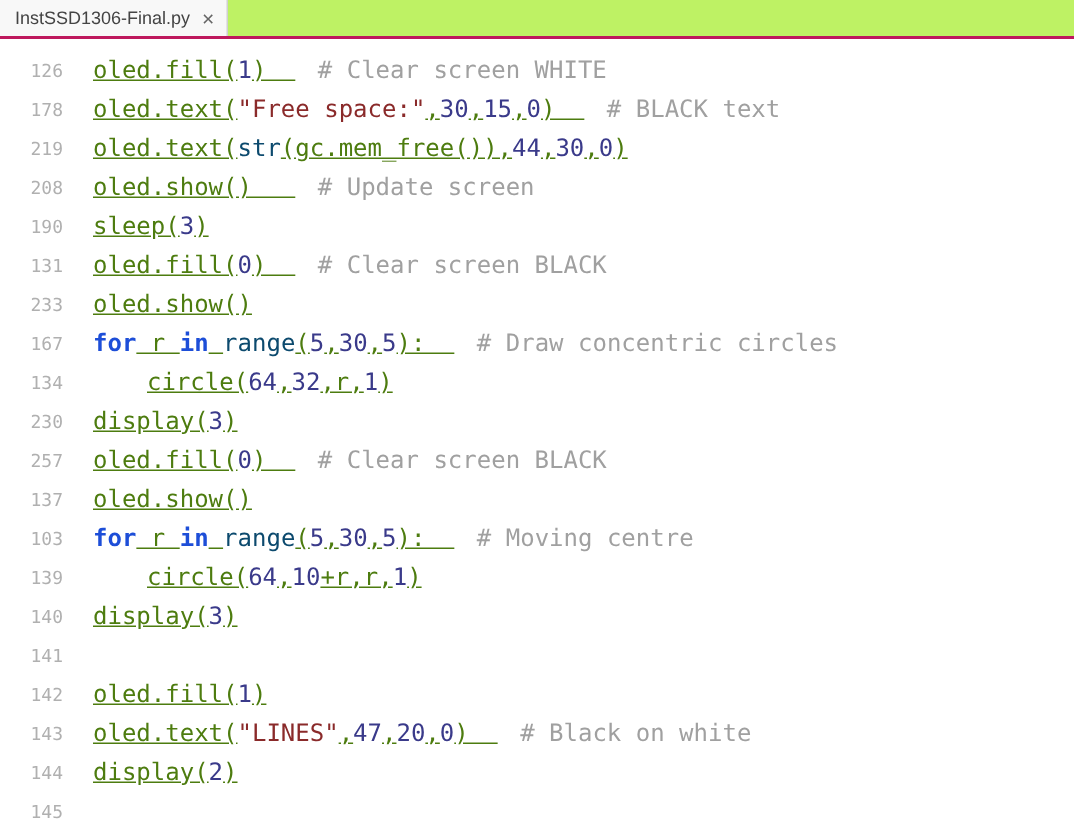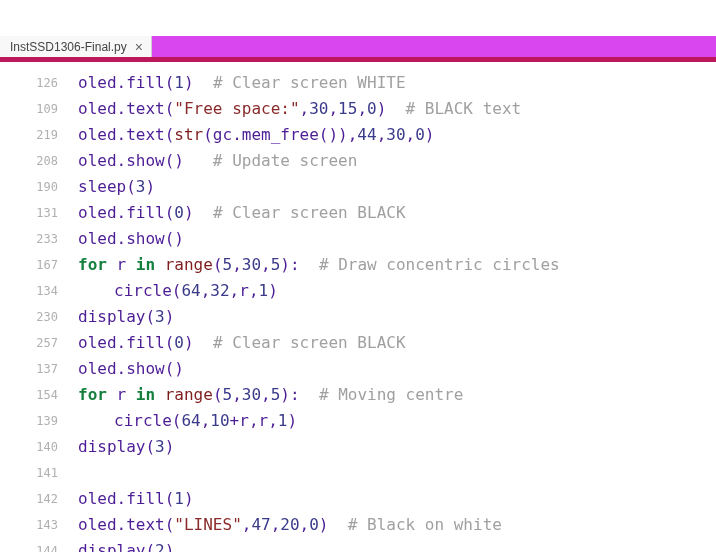--- a/index.html
+++ b/index.html
@@ -6,95 +6,93 @@
 body {
   width: 716px;
   height: 552px;
   background: #fff;
   font-family: "Consolas", "Menlo", monospace;
   font-size: 16px;
   overflow: hidden;
 }
 .tabbar {
   display: flex;
-  background: #d946ef;
-  border-bottom: 5px solid #be185d;
+  background: #bef264;
+  border-bottom: 2px solid #be185d;
   height: 26px;
-  margin-top: 36px;
 }
 .tab {
   display: flex;
   align-items: center;
   padding: 3px 8px 3px 10px;
   background: #f8f8f8;
   border-right: 1px solid #d0d0d0;
   font-family: sans-serif;
   font-size: 12px;
   color: #444;
   gap: 8px;
 }
 .tab .close {
   font-size: 14px;
   color: #666;
   line-height: 1;
 }
 .editor {
   display: flex;
   height: calc(100% - 26px);
-  padding-left: 16px;
 }
 .gutter {
   width: 52px;
   padding: 8px 10px 0 0;
   text-align: right;
   color: #b0b0b0;
   font-size: 12px;
   line-height: 26px;
   user-select: none;
 }
 .code {
   flex: 1;
   padding: 8px 0 0 10px;
   line-height: 26px;
   color: #303030;
   white-space: pre;
 }
-.kw { color: #15803d; font-weight: bold; }
+.kw { color: #1d4ed8; font-weight: bold; }
 .num { color: #3a3a8a; }
 .str { color: #8a2a2a; }
-.com { color: #a0a0a0; }
-.ident { color: #4c1d95; }
-.builtin { color: #7f1d1d; }
+.com { color: #a0a0a0; margin-left: 15px; }
+.ident { color: #4d7c0f; text-decoration: underline; }
+.builtin { color: #0c4a6e; }
 .indent { display: inline-block; width: 36px; }
 </style>
 </head>
 <body>
 
 <div class="tabbar">
   <div class="tab">
     <span>InstSSD1306-Final.py</span>
     <span class="close">×</span>
   </div>
 </div>
 
 <div class="editor">
   <div class="gutter" id="gutter">
       <div>126</div>
-      <div>109</div>
+      <div>178</div>
       <div>219</div>
       <div>208</div>
       <div>190</div>
       <div>131</div>
       <div>233</div>
       <div>167</div>
       <div>134</div>
       <div>230</div>
       <div>257</div>
       <div>137</div>
-      <div>154</div>
+      <div>103</div>
       <div>139</div>
       <div>140</div>
       <div>141</div>
       <div>142</div>
       <div>143</div>
       <div>144</div>
       <div>145</div>
     </div>
   <div class="code" id="code"><div><span class="ident">oled.fill(</span><span class="num">1</span><span class="ident">)  </span><span class="com"># Clear screen WHITE</span></div><div><span class="ident">oled.text(</span><span class="str">"Free space:"</span><span class="ident">,</span><span class="num">30</span><span class="ident">,</span><span class="num">15</span><span class="ident">,</span><span class="num">0</span><span class="ident">)  </span><span class="com"># BLACK text</span></div><div><span class="ident">oled.text(</span><span class="builtin">str</span><span class="ident">(gc.mem_free()),</span><span class="num">44</span><span class="ident">,</span><span class="num">30</span><span class="ident">,</span><span class="num">0</span><span class="ident">)</span></div><div><span class="ident">oled.show()   </span><span class="com"># Update screen</span></div><div><span class="ident">sleep(</span><span class="num">3</span><span class="ident">)</span></div><div><span class="ident">oled.fill(</span><span class="num">0</span><span class="ident">)  </span><span class="com"># Clear screen BLACK</span></div><div><span class="ident">oled.show()</span></div><div><span class="kw">for</span><span class="ident"> r </span><span class="kw">in</span><span class="ident"> </span><span class="builtin">range</span><span class="ident">(</span><span class="num">5</span><span class="ident">,</span><span class="num">30</span><span class="ident">,</span><span class="num">5</span><span class="ident">):  </span><span class="com"># Draw concentric circles</span></div><div><span class="indent"></span><span class="ident">circle(</span><span class="num">64</span><span class="ident">,</span><span class="num">32</span><span class="ident">,r,</span><span class="num">1</span><span class="ident">)</span></div><div><span class="ident">display(</span><span class="num">3</span><span class="ident">)</span></div><div><span class="ident">oled.fill(</span><span class="num">0</span><span class="ident">)  </span><span class="com"># Clear screen BLACK</span></div><div><span class="ident">oled.show()</span></div><div><span class="kw">for</span><span class="ident"> r </span><span class="kw">in</span><span class="ident"> </span><span class="builtin">range</span><span class="ident">(</span><span class="num">5</span><span class="ident">,</span><span class="num">30</span><span class="ident">,</span><span class="num">5</span><span class="ident">):  </span><span class="com"># Moving centre</span></div><div><span class="indent"></span><span class="ident">circle(</span><span class="num">64</span><span class="ident">,</span><span class="num">10</span><span class="ident">+r,r,</span><span class="num">1</span><span class="ident">)</span></div><div><span class="ident">display(</span><span class="num">3</span><span class="ident">)</span></div><div>&nbsp;</div><div><span class="ident">oled.fill(</span><span class="num">1</span><span class="ident">)</span></div><div><span class="ident">oled.text(</span><span class="str">"LINES"</span><span class="ident">,</span><span class="num">47</span><span class="ident">,</span><span class="num">20</span><span class="ident">,</span><span class="num">0</span><span class="ident">)  </span><span class="com"># Black on white</span></div><div><span class="ident">display(</span><span class="num">2</span><span class="ident">)</span></div><div>&nbsp;</div></div>
 </div>

